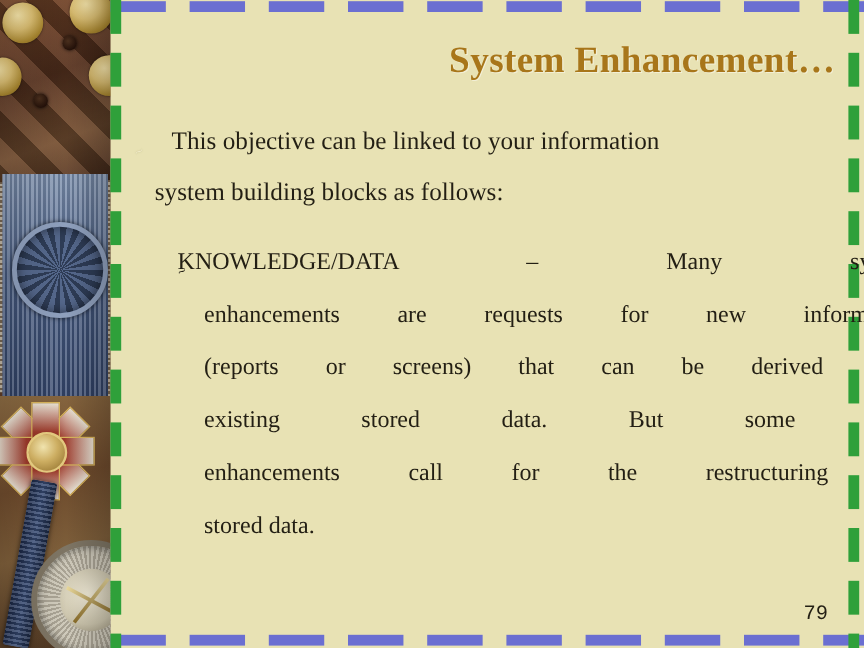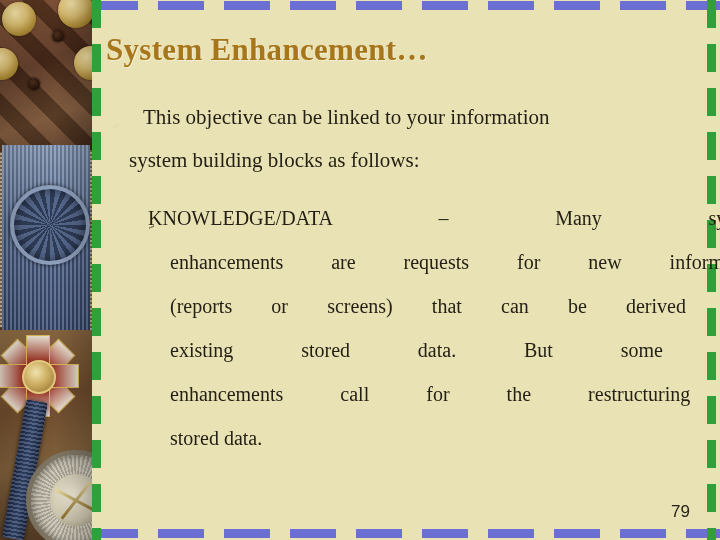--- a/index.html
+++ b/index.html
@@ -185,21 +185,21 @@
     top: 0;
     width: 606px;
     height: 540px;
   }
 
   #slide-title {
     position: absolute;
     left: 0;
     top: 32px;
     width: 590px;
-    text-align: left;
+    text-align: right;
     font-family: "Liberation Serif", "DejaVu Serif", serif;
     font-weight: bold;
     font-size: 31px;
     letter-spacing: 0.3px;
     color: #a8761a;
     text-shadow: 1px 1px 0 rgba(255,255,255,0.45);
     white-space: nowrap;
   }
 
   #body-block {
@@ -257,21 +257,21 @@
     white-space: normal;
   }
   .jl.first { margin-left: -22px; }
 
   #page-number {
     position: absolute;
     right: 22px;
     bottom: 18px;
     font-size: 17px;
     color: #231f14;
-    font-family: Liberation Sans, sans-serif;
+    font-family: Liberation Mono, monospace;
   }
 </style>
 </head>
 <body>
 
 <div id="slide">
 
   <div id="photo-strip">
     <div class="ph-top"></div>
     <div class="coin" style="left:2px;  top:2px;  width:34px; height:34px;"></div>

